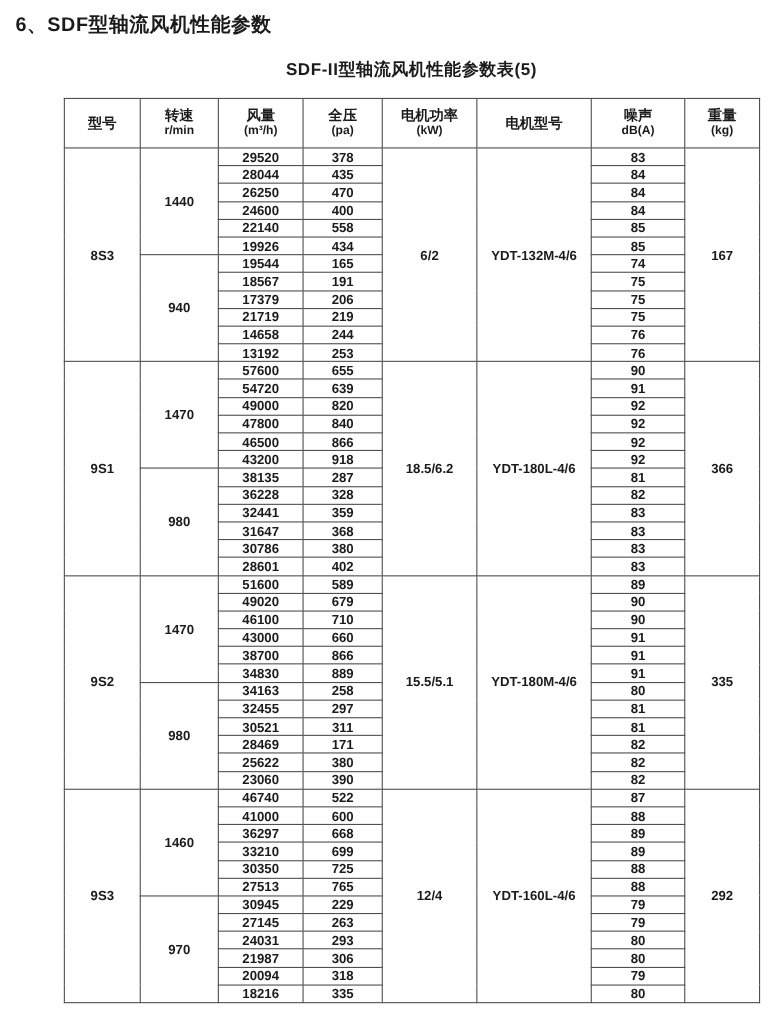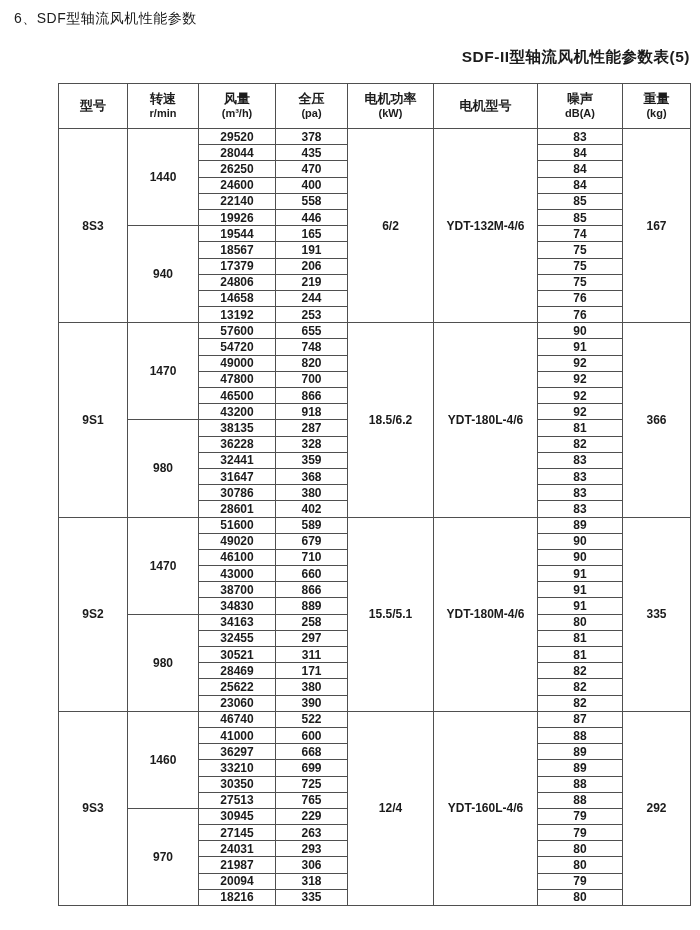--- a/index.html
+++ b/index.html
@@ -1,24 +1,24 @@
 <!DOCTYPE html>
 <html><head>
 <meta charset="utf-8">
 <style>
   html,body{margin:0;padding:0;}
   body{
     width:700px;height:930px;background:#ffffff;overflow:hidden;
     font-family:"Liberation Sans","DejaVu Sans",sans-serif;color:#1b1b1b;
   }
   .doc-title{
-    margin:10px 0 0 14px;font-size:14px;font-weight:normal;letter-spacing:.5px;
+    margin:10px 0 0 14px;font-size:18px;font-weight:bold;letter-spacing:.5px;
   }
   .doc-subtitle{
-    width:632px;margin:19px 0 0 58px;text-align:right;
+    width:632px;margin:19px 0 0 58px;text-align:center;
     font-size:15.5px;font-weight:bold;letter-spacing:.5px;
   }
   table.fan-table{
     border-collapse:collapse;table-layout:fixed;
     width:632px;margin:15px 0 10px 58px;
   }
   .fan-table th,.fan-table td{
     border:1px solid #4f4f4f;text-align:center;vertical-align:middle;
     padding:0;overflow:hidden;white-space:nowrap;
   }
@@ -106,41 +106,41 @@
         <td>400</td>
         <td>84</td>
       </tr>
       <tr>
         <td>22140</td>
         <td>558</td>
         <td>85</td>
       </tr>
       <tr>
         <td>19926</td>
-        <td>446</td>
+        <td>434</td>
         <td>85</td>
       </tr>
       <tr>
         <td rowspan="6">940</td>
         <td>19544</td>
         <td>165</td>
         <td>74</td>
       </tr>
       <tr>
         <td>18567</td>
         <td>191</td>
         <td>75</td>
       </tr>
       <tr>
         <td>17379</td>
         <td>206</td>
         <td>75</td>
       </tr>
       <tr>
-        <td>24806</td>
+        <td>21719</td>
         <td>219</td>
         <td>75</td>
       </tr>
       <tr>
         <td>14658</td>
         <td>244</td>
         <td>76</td>
       </tr>
       <tr>
         <td>13192</td>
@@ -152,31 +152,31 @@
         <td rowspan="6">1470</td>
         <td>57600</td>
         <td>655</td>
         <td rowspan="12">18.5/6.2</td>
         <td rowspan="12">YDT-180L-4/6</td>
         <td>90</td>
         <td rowspan="12">366</td>
       </tr>
       <tr>
         <td>54720</td>
-        <td>748</td>
+        <td>639</td>
         <td>91</td>
       </tr>
       <tr>
         <td>49000</td>
         <td>820</td>
         <td>92</td>
       </tr>
       <tr>
         <td>47800</td>
-        <td>700</td>
+        <td>840</td>
         <td>92</td>
       </tr>
       <tr>
         <td>46500</td>
         <td>866</td>
         <td>92</td>
       </tr>
       <tr>
         <td>43200</td>
         <td>918</td>

